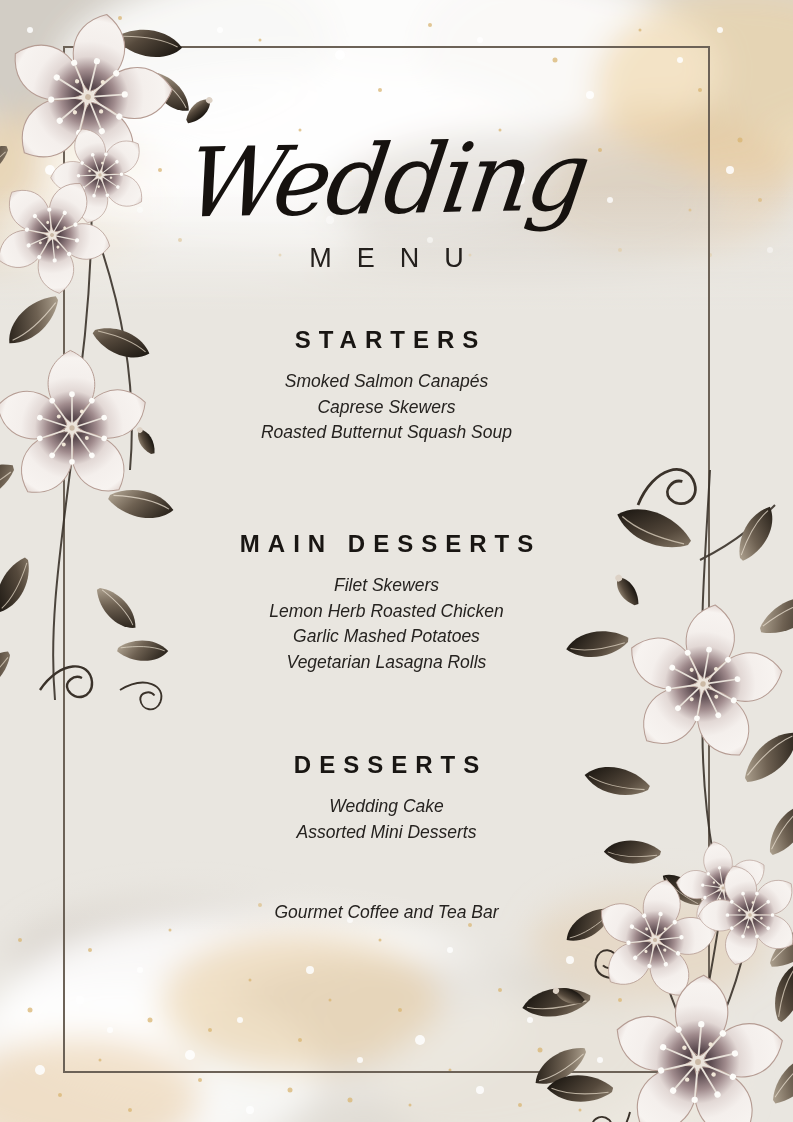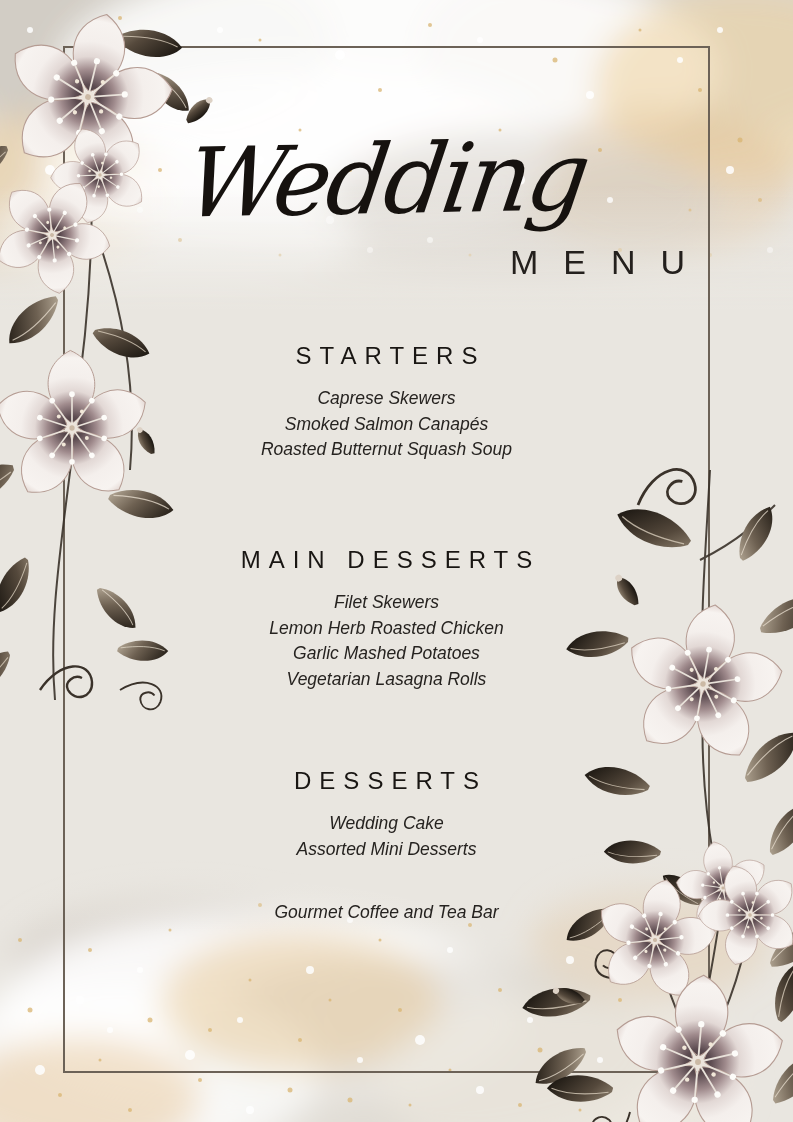--- a/index.html
+++ b/index.html
@@ -18,26 +18,26 @@
   }
   .content{position:absolute;left:63px;top:0;width:647px;text-align:center;color:#1b1815;}
   .title{
     position:absolute;top:124px;width:100%;margin:0;
     font-family:"DejaVu Serif", serif;font-style:italic;font-weight:400;
     font-size:96px;letter-spacing:-4px;color:#16120f;
     transform:skewX(-9deg) rotate(-1deg);
   }
   .subtitle{
     position:absolute;top:243px;width:100%;
-    font-size:34px;font-weight:400;letter-spacing:25px;padding-left:25px;
-    box-sizing:border-box;color:#24201d;text-align:right;
+    font-size:27px;font-weight:400;letter-spacing:25px;padding-left:25px;
+    box-sizing:border-box;color:#24201d;
   }
   .menu-section{position:absolute;width:100%;}
   .menu-section h2{
-    margin:16px;font-size:24px;font-weight:400;letter-spacing:8px;padding-left:8px;
+    margin:0;font-size:24px;font-weight:700;letter-spacing:8px;padding-left:8px;
     color:#191613;
   }
   .items{margin-top:15px;}
   .items p{
     margin:0;font-style:italic;font-size:17.5px;line-height:25.5px;
     font-weight:500;color:#262320;
   }
   .sec-starters{top:326px;}
   .sec-mains{top:530px;}
   .sec-desserts{top:751px;}
@@ -322,22 +322,22 @@
     </g>
   </svg>
 
   <main class="content">
     <h1 class="title">Wedding</h1>
     <div class="subtitle">MENU</div>
 
     <section class="menu-section sec-starters">
       <h2>STARTERS</h2>
       <div class="items">
+        <p>Smoked Salmon Canapés</p>
         <p>Caprese Skewers</p>
-        <p>Smoked Salmon Canapés</p>
         <p>Roasted Butternut Squash Soup</p>
       </div>
     </section>
 
     <section class="menu-section sec-mains">
       <h2>MAIN DESSERTS</h2>
       <div class="items">
         <p>Filet Skewers</p>
         <p>Lemon Herb Roasted Chicken</p>
         <p>Garlic Mashed Potatoes</p>

